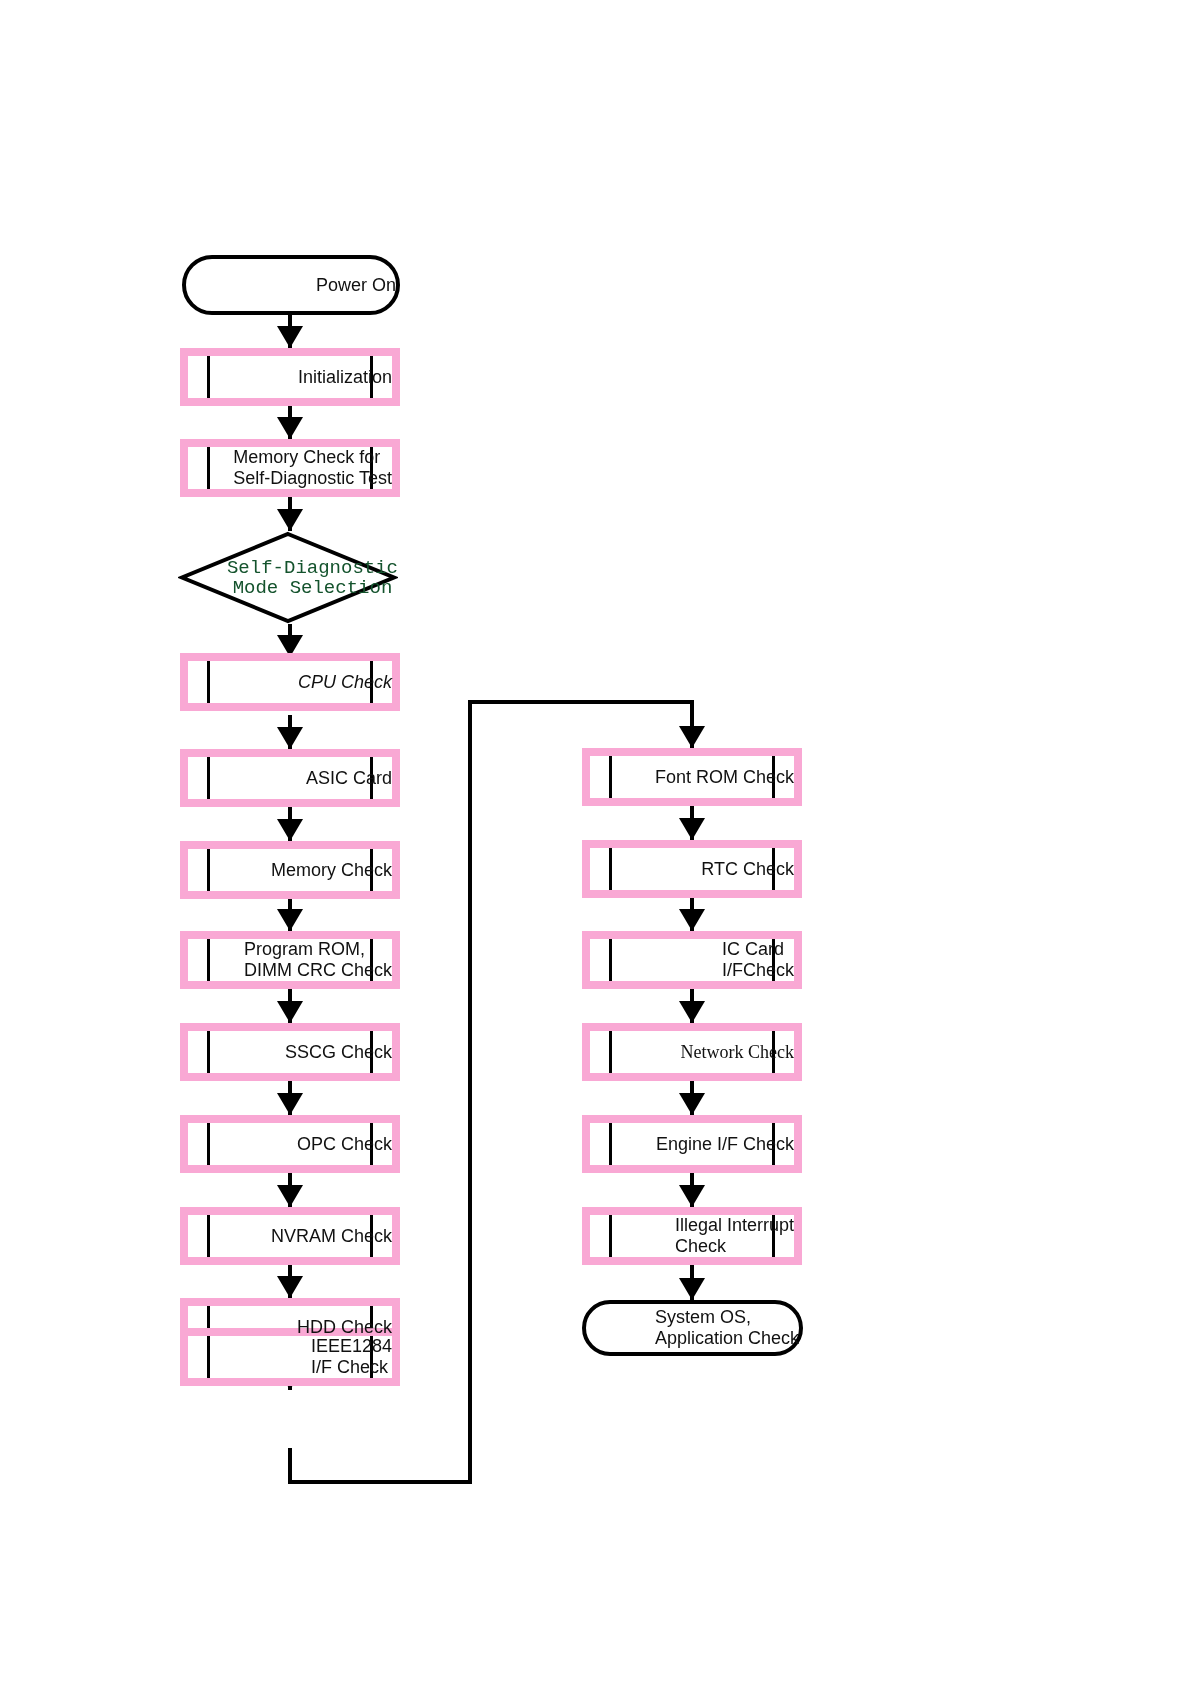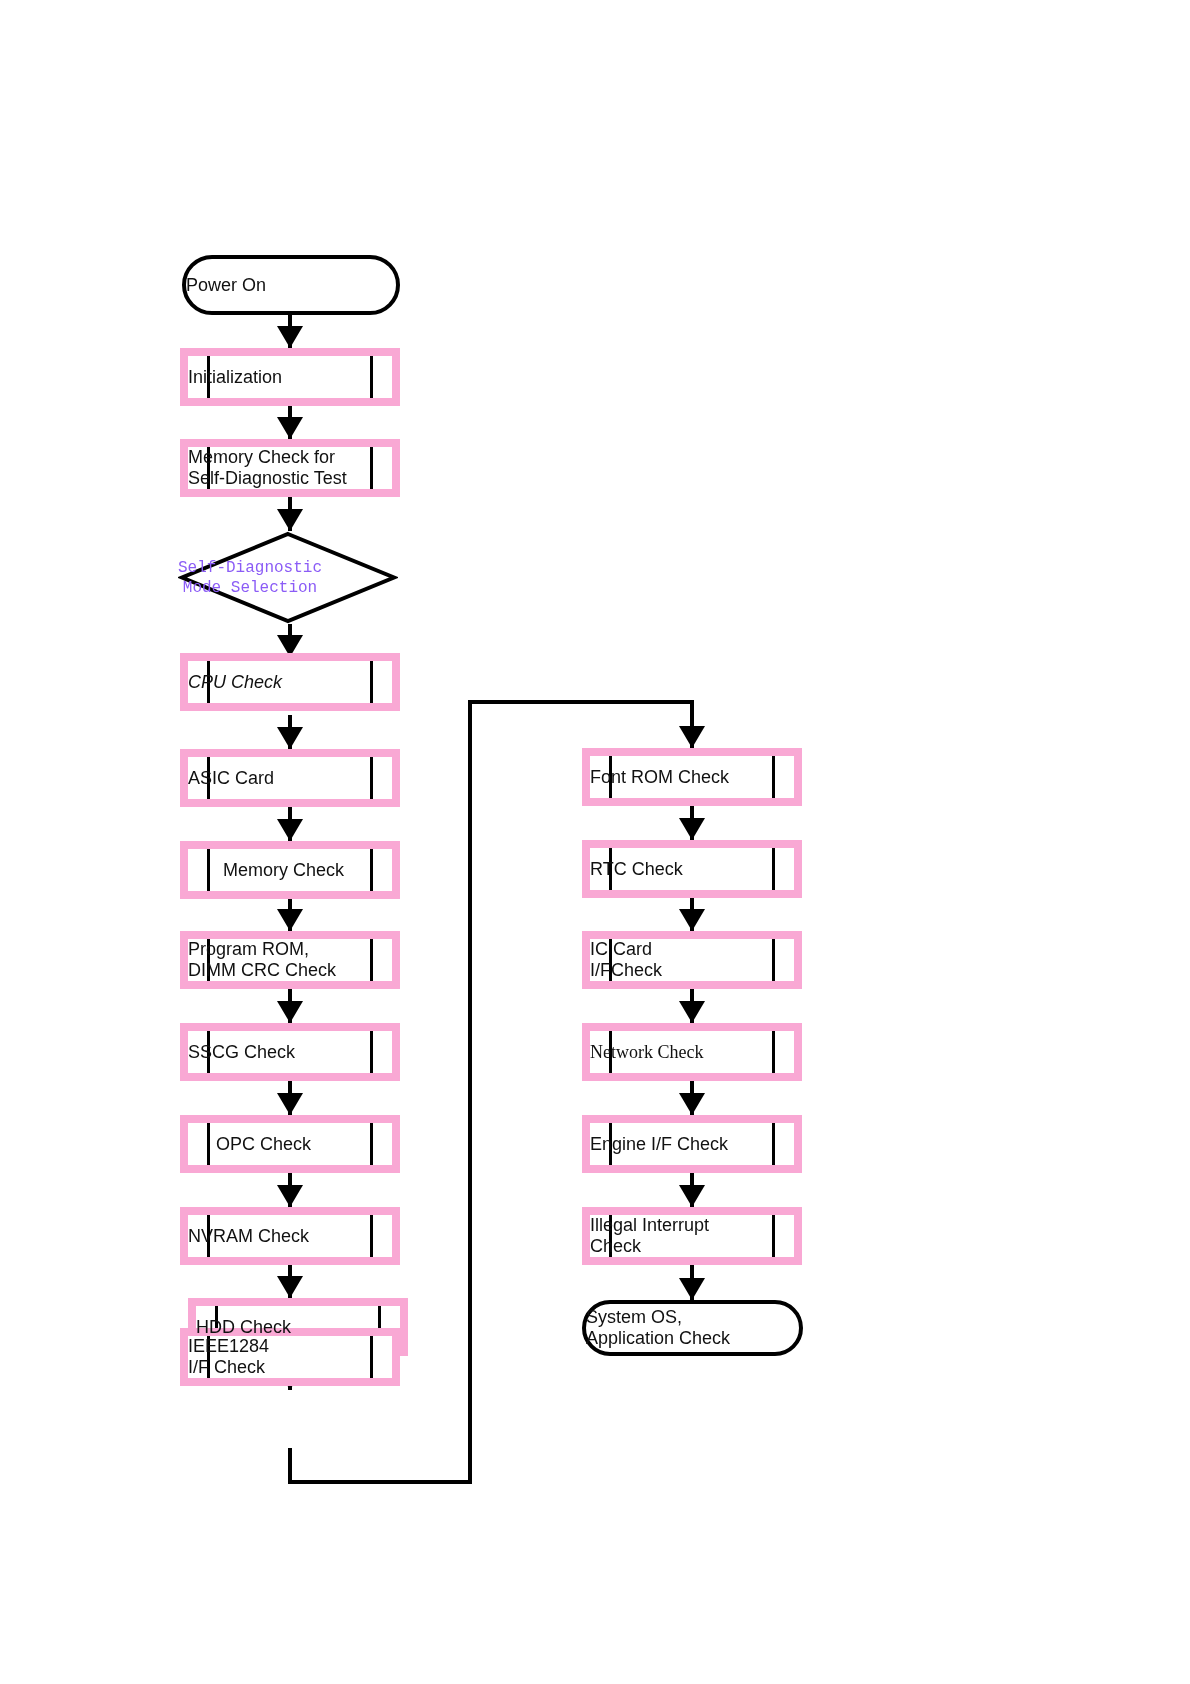--- a/index.html
+++ b/index.html
@@ -8,21 +8,21 @@
     width:1190px; height:1684px;
     background:#ffffff;
     font-family:"Liberation Sans", sans-serif;
     overflow:hidden;
   }
   .connectors { position:absolute; left:0; top:0; width:1190px; height:1684px; }
 
   .node {
     position:absolute;
     box-sizing:border-box;
-    display:flex; align-items:center; justify-content:flex-start;
+    display:flex; align-items:center; justify-content:flex-end;
     background:#ffffff;
     color:#111111;
     font-size:18px; line-height:21px;
   }
   .pp {
     width:220px; height:58px;
     border:8px solid #f9a8d4;
   }
   .pp::before, .pp::after {
     content:"";
@@ -42,22 +42,22 @@
     position:relative;
     z-index:2;
   }
   .decision {
     width:220px; height:93px;
     background:transparent;
   }
   .decision svg { position:absolute; left:0; top:0; }
   .decision .label {
     font-family:"Liberation Mono", monospace;
-    font-size:16px; line-height:20px;
-    color:#8b5cf6;
+    font-size:19px; line-height:20px;
+    color:#14532d;
     text-align:center;
   }
 </style>
 </head>
 <body>
 
 <div class="page">
 
   <svg class="connectors" viewBox="0 0 1190 1684" xmlns="http://www.w3.org/2000/svg">
     <defs>
@@ -129,21 +129,21 @@
   </div>
 
   <div class="node pp" style="left:180px;top:1115px;padding-left:28px;">
     <span class="label">OPC Check</span>
   </div>
 
   <div class="node pp" style="left:180px;top:1207px;">
     <span class="label">NVRAM Check</span>
   </div>
 
-  <div class="node pp" style="left:180px;top:1298px;margin-left:8px;">
+  <div class="node pp" style="left:180px;top:1298px;">
     <span class="label">HDD Check</span>
   </div>
 
   <div class="node pp" style="left:180px;top:1328px;">
     <span class="label">IEEE1284
 I/F Check</span>
   </div>
 
   <div class="node pp" style="left:582px;top:748px;">
     <span class="label">Font ROM Check</span>

